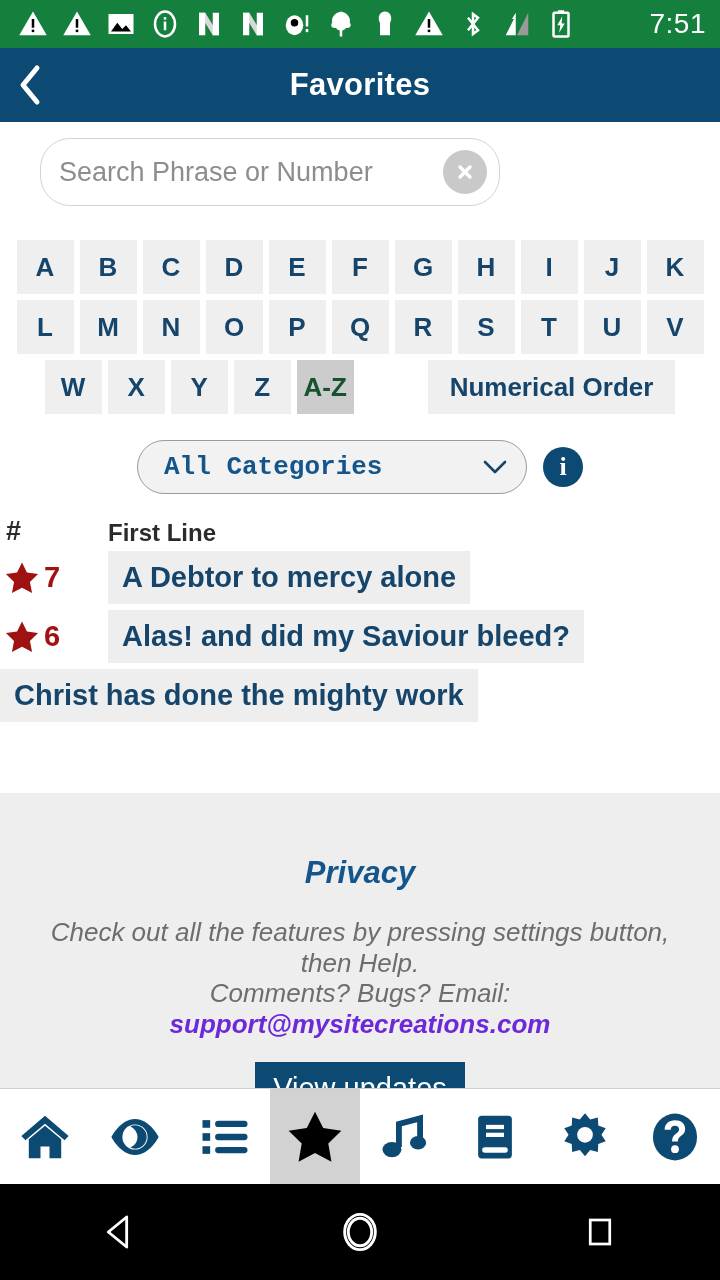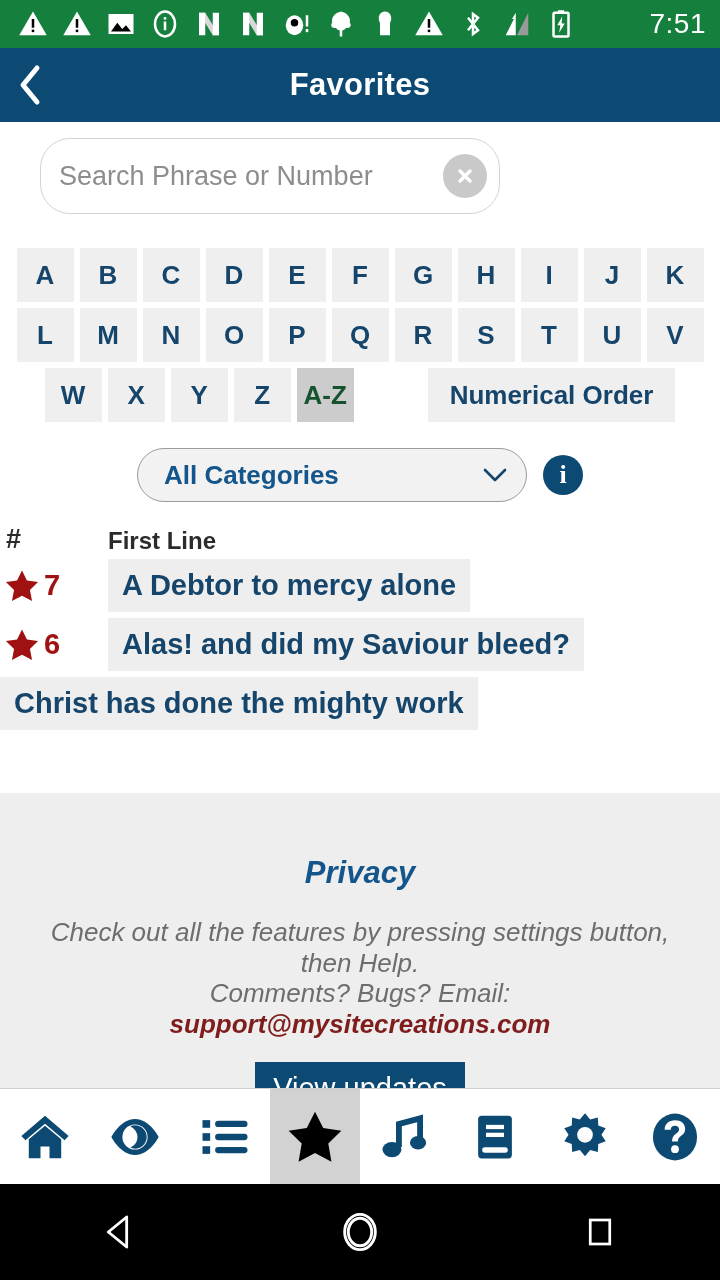--- a/index.html
+++ b/index.html
@@ -34,21 +34,21 @@
   }
   .appbar-title{
     position:absolute; left:0; right:0; text-align:center;
     color:#ffffff; font-size:31px; font-weight:700;
     letter-spacing:.3px; pointer-events:none;
   }
 
   
   .search-wrap{ padding:16px 0 0 40px; }
   .search-box{
-    width:460px; height:76px; border:1px solid #d4d4d4;
+    width:460px; height:68px; border:1px solid #d4d4d4;
     border-radius:30px; background:#ffffff;
     display:flex; align-items:center; padding:0 12px 0 18px;
   }
   .search-input{
     flex:1; border:none; outline:none; background:transparent;
     font-family:"Liberation Sans", sans-serif;
     font-size:27px; color:#222; 
   }
   .search-input::placeholder{ color:#8d8d8d; }
   .clear-btn{
@@ -75,20 +75,21 @@
   
   .cat-row{
     display:flex; align-items:center; justify-content:center;
     gap:16px; margin-top:26px;
   }
   .cat-select{
     width:390px; height:54px; border:1px solid #9b9b9b;
     border-radius:27px; background:#f2f2f2;
     display:flex; align-items:center; padding:0 18px 0 26px;
     cursor:pointer;
+    font-family:Liberation Mono, monospace;
   }
   .cat-label{
     flex:1; font-size:26px; font-weight:700; color:#14558c;
   }
   .info-ic{
     width:40px; height:40px; border-radius:50%; background:#0d4a73;
     display:flex; align-items:center; justify-content:center;
     color:#ffffff; font-size:26px; font-weight:700;
     font-family:"Liberation Serif", serif; cursor:pointer;
   }
@@ -127,21 +128,21 @@
   }
   .privacy{
     font-size:31px; font-weight:700; font-style:italic;
     color:#14558c; cursor:pointer; display:inline-block;
   }
   .foot-text{
     margin-top:26px; font-size:26px; font-style:italic;
     color:#6d6d6d; line-height:1.18; padding:0 26px;text-align:center;
   }
   .foot-email{
-    font-weight:700; font-style:italic; color:#7f1d1d;
+    font-weight:700; font-style:italic; color:#6d28d9;
     text-decoration:none; cursor:pointer;
   }
   .updates-btn{
     margin-top:22px; display:inline-block; background:#0c4a73;
     color:#ffffff; font-size:29px; padding:10px 18px 14px;
     cursor:pointer;
   }
 
   
   .bottomnav{

